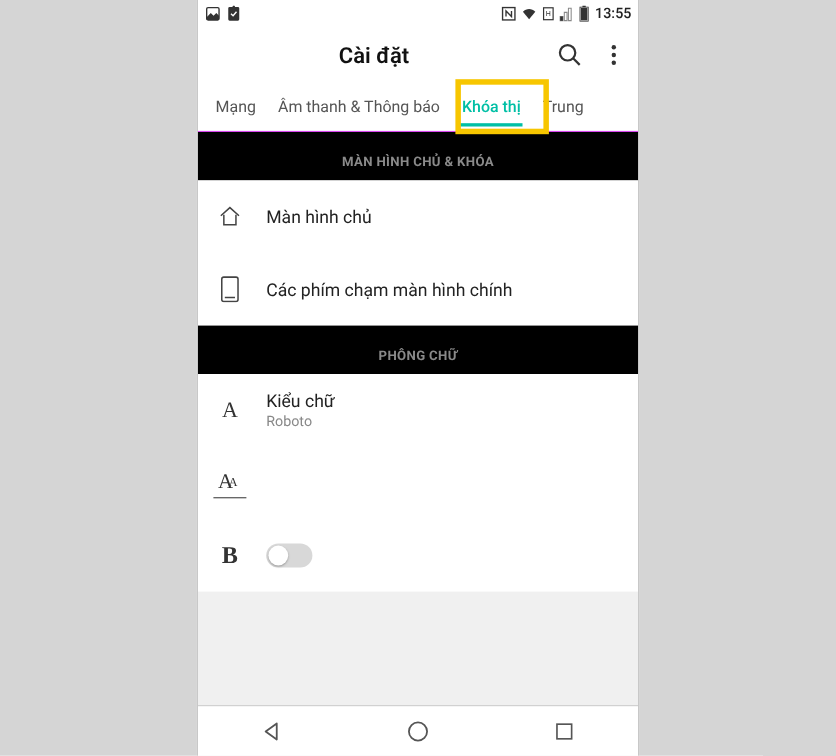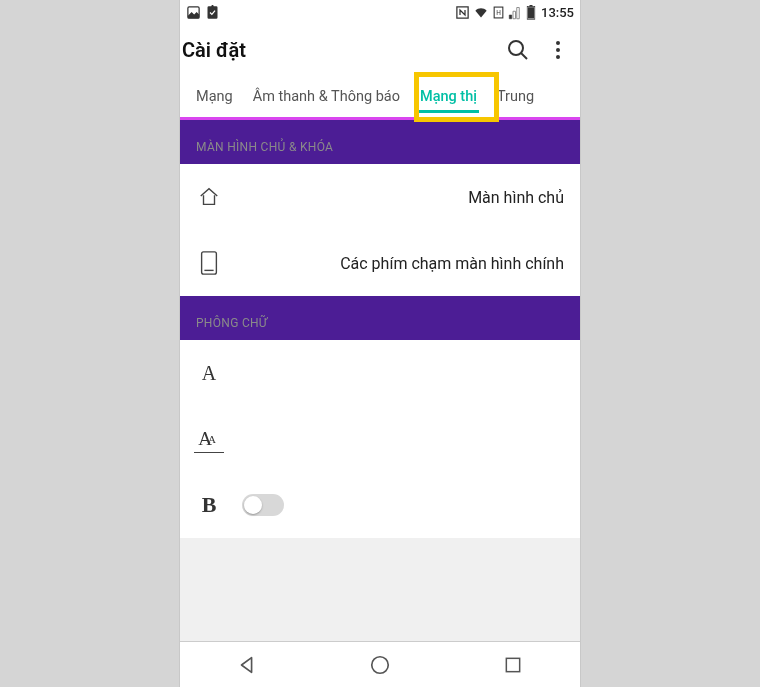--- a/index.html
+++ b/index.html
@@ -37,38 +37,39 @@
     gap: 4px;
   }
   .statusbar .right { gap: 3px; }
   .sb-icon { display: inline-flex; align-items: center; justify-content: center; }
   .time { font-weight: 500; margin-left: 2px; }
   .titlebar {
     height: 52px;
     display: flex;
     align-items: center;
     padding: 0 2px;
+    text-align: center;
   }
   .titlebar h1 {
     font-size: 20px;
     font-weight: 600;
     color: #111;
     flex: 1;
   }
   .titlebar .action {
     width: 40px;
     height: 40px;
     display: flex;
     align-items: center;
     justify-content: center;
   }
   .tabs {
     display: flex;
     align-items: center;
-    border-bottom: 3px solid #d946ef;
+    border-bottom: 1px solid #d946ef;
     height: 44px;
     padding: 0 6px;
     position: relative;
   }
   .tab {
     padding: 0 10px;
     font-size: 14.5px;
     color: #555;
     height: 100%;
     display: flex;
@@ -92,30 +93,30 @@
     position: absolute;
     border: 5px solid #f7c600;
     pointer-events: none;
   }
   .scroll {
     flex: 1;
     overflow: hidden;
     background: #f0f0f0;
   }
   .section-header {
-    background: #4c1d95;
+    background: #000000;
     padding: 20px 16px 10px 16px;
     font-size: 12px;
-    font-weight: 400;
+    font-weight: 700;
     letter-spacing: 0.3px;
     color: #8a8a8a;
+    text-align: center;
   }
   .list {
     background: #fff;
-    text-align: right;
   }
   .row {
     display: flex;
     align-items: center;
     min-height: 66px;
     padding: 12px 16px;
     gap: 20px;
   }
   .row .ricon {
     width: 26px;
@@ -232,21 +233,21 @@
           <circle cx="12" cy="5" r="2" fill="#333"></circle>
           <circle cx="12" cy="12" r="2" fill="#333"></circle>
           <circle cx="12" cy="19" r="2" fill="#333"></circle>
         </svg>
     </div>
   </div>
 
   <div class="tabs">
     <div class="tab">Mạng</div>
     <div class="tab">Âm thanh &amp; Thông báo</div>
-    <div class="tab active">Mạng thị</div>
+    <div class="tab active">Khóa thị</div>
     <div class="tab">Trung</div>
     <div class="highlight-box" style="left:234px; top:-4px; width:85px; height:50px;"></div>
   </div>
 
   <div class="scroll">
 
     <div class="section-header">MÀN HÌNH CHỦ &amp; KHÓA</div>
     <div class="list">
       <div class="row">
         <span class="ricon">
@@ -269,20 +270,24 @@
         <div class="rcontent">
             <span class="rtitle">Các phím chạm màn hình chính</span>
           </div>
       </div>
     </div>
 
     <div class="section-header">PHÔNG CHỮ</div>
     <div class="list">
       <div class="row">
         <span class="ricon serif">A</span>
+        <div class="rcontent">
+          <span class="rtitle">Kiểu chữ</span>
+          <span class="rsub">Roboto</span>
+        </div>
       </div>
       <div class="row">
         <span class="ricon serif" style="font-size:12px; position:relative;">
           <span style="font-size:19px;">A</span>
             <span style="font-size:11px; position:relative; left:-4px;">A</span>
           <span style="position:absolute; bottom:-3px; left:-2px; right:-2px; border-bottom:1px solid #444;"></span>
         </span>
         <div class="rcontent">
         </div>
       </div>

